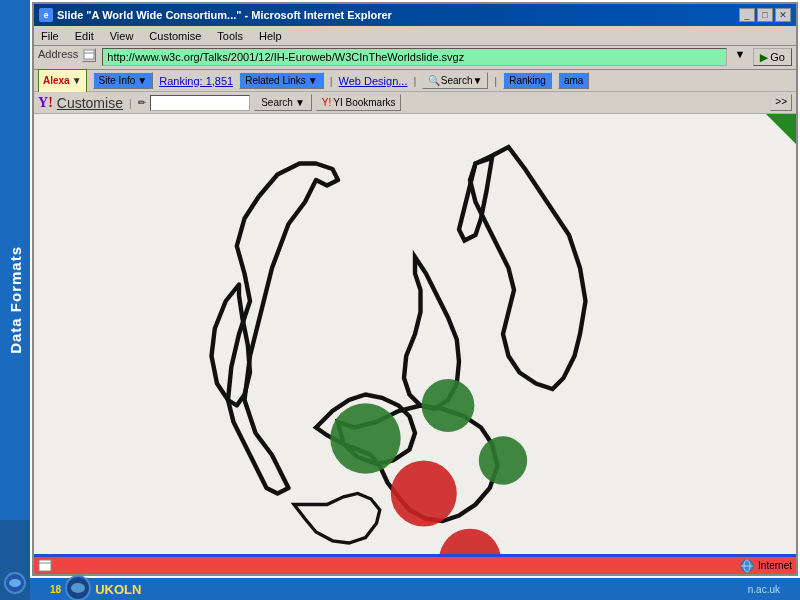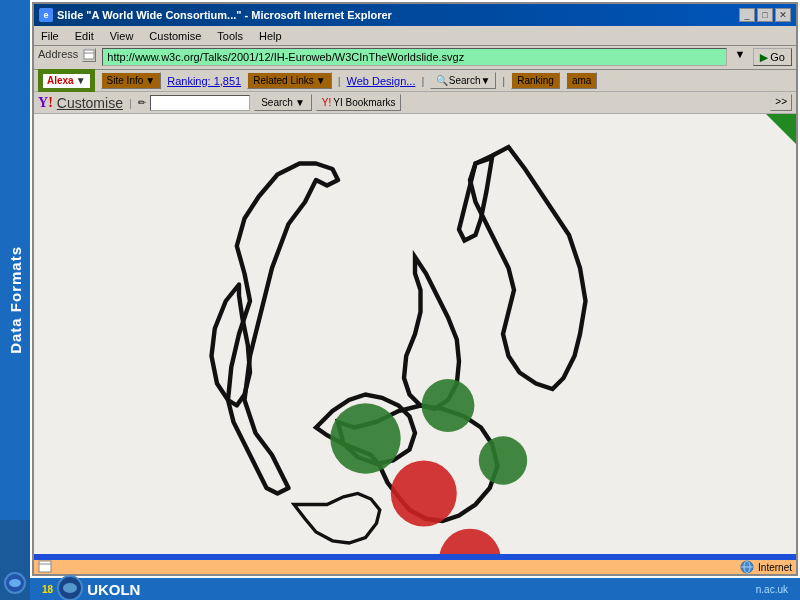--- a/index.html
+++ b/index.html
@@ -181,33 +181,33 @@
       background: #d4d0c8;
       border-bottom: 1px solid #aaa;
       padding: 2px 4px;
       display: flex;
       align-items: center;
       gap: 6px;
       height: 22px;
       font-size: 11px;
     }
     .alexa-btn {
-      background: #ffffff;
-      border: 5px solid #4d7c0f;
+      background: #fef9c3;
+      border: 1px solid #4d7c0f;
       padding: 1px 4px;
       font-size: 10px;
       color: #cc0000;
       font-weight: bold;
       cursor: pointer;
       height: 24px;
       display: flex;
       align-items: center;
     }
     .toolbar-btn {
-      background: #a16207;
+      background: #3b82f6;
       border: 1px outset #ccc;
       padding: 1px 5px;
       font-size: 10px;
       cursor: pointer;
       height: 17px;
       display: flex;
       align-items: center;
       gap: 2px;
     }
     .search-btn-alexa {
@@ -290,55 +290,55 @@
     
     .browser-content {
       flex: 1;
       background: #f0eeea;
       overflow: hidden;
       position: relative;
     }
 
     
     .status-bar {
-      background: #fdba74;
-      border-top: 6px solid #1d4ed8;
+      background: #ef4444;
+      border-top: 3px solid #1d4ed8;
       height: 20px;
       display: flex;
       align-items: center;
       padding: 0 4px;
       font-size: 10px;
     }
     .status-text { flex: 1; }
     .security-zone {
       margin-left: auto;
       display: flex;
       align-items: center;
       gap: 3px;
     }
 
     
     .bottom-bar {
       height: 22px;
       background: #1a6abf;
       display: flex;
       align-items: center;
-      padding: 0 12px;
+      padding: 0 20px;
       font-size: 10px;
       color: white;
     }
     .page-num {
       color: #ffdd00;
       font-weight: bold;
       margin-right: 4px;
     }
     .ukoln-text {
-      color: #ffffff;
+      color: #fde047;
       font-weight: bold;
-      font-size: 15px;
+      font-size: 13px;
     }
     .uk-domain {
       margin-left: auto;
       color: #aaddff;
     }
 
     
     .corner-green {
       position: absolute;
       top: 0;

